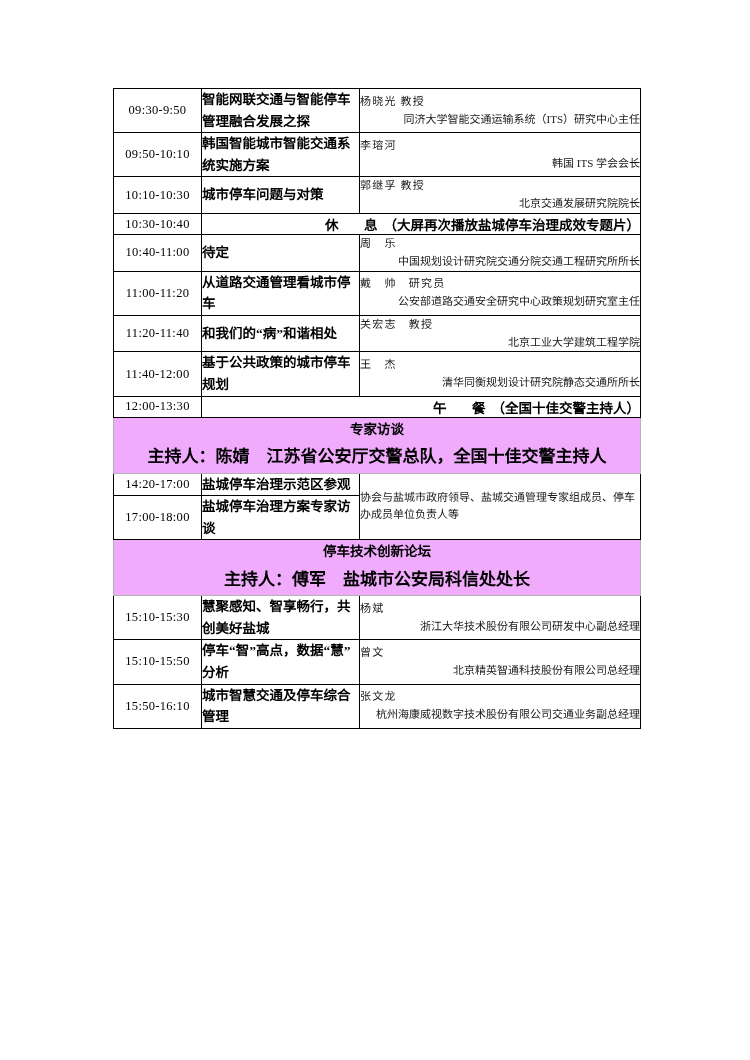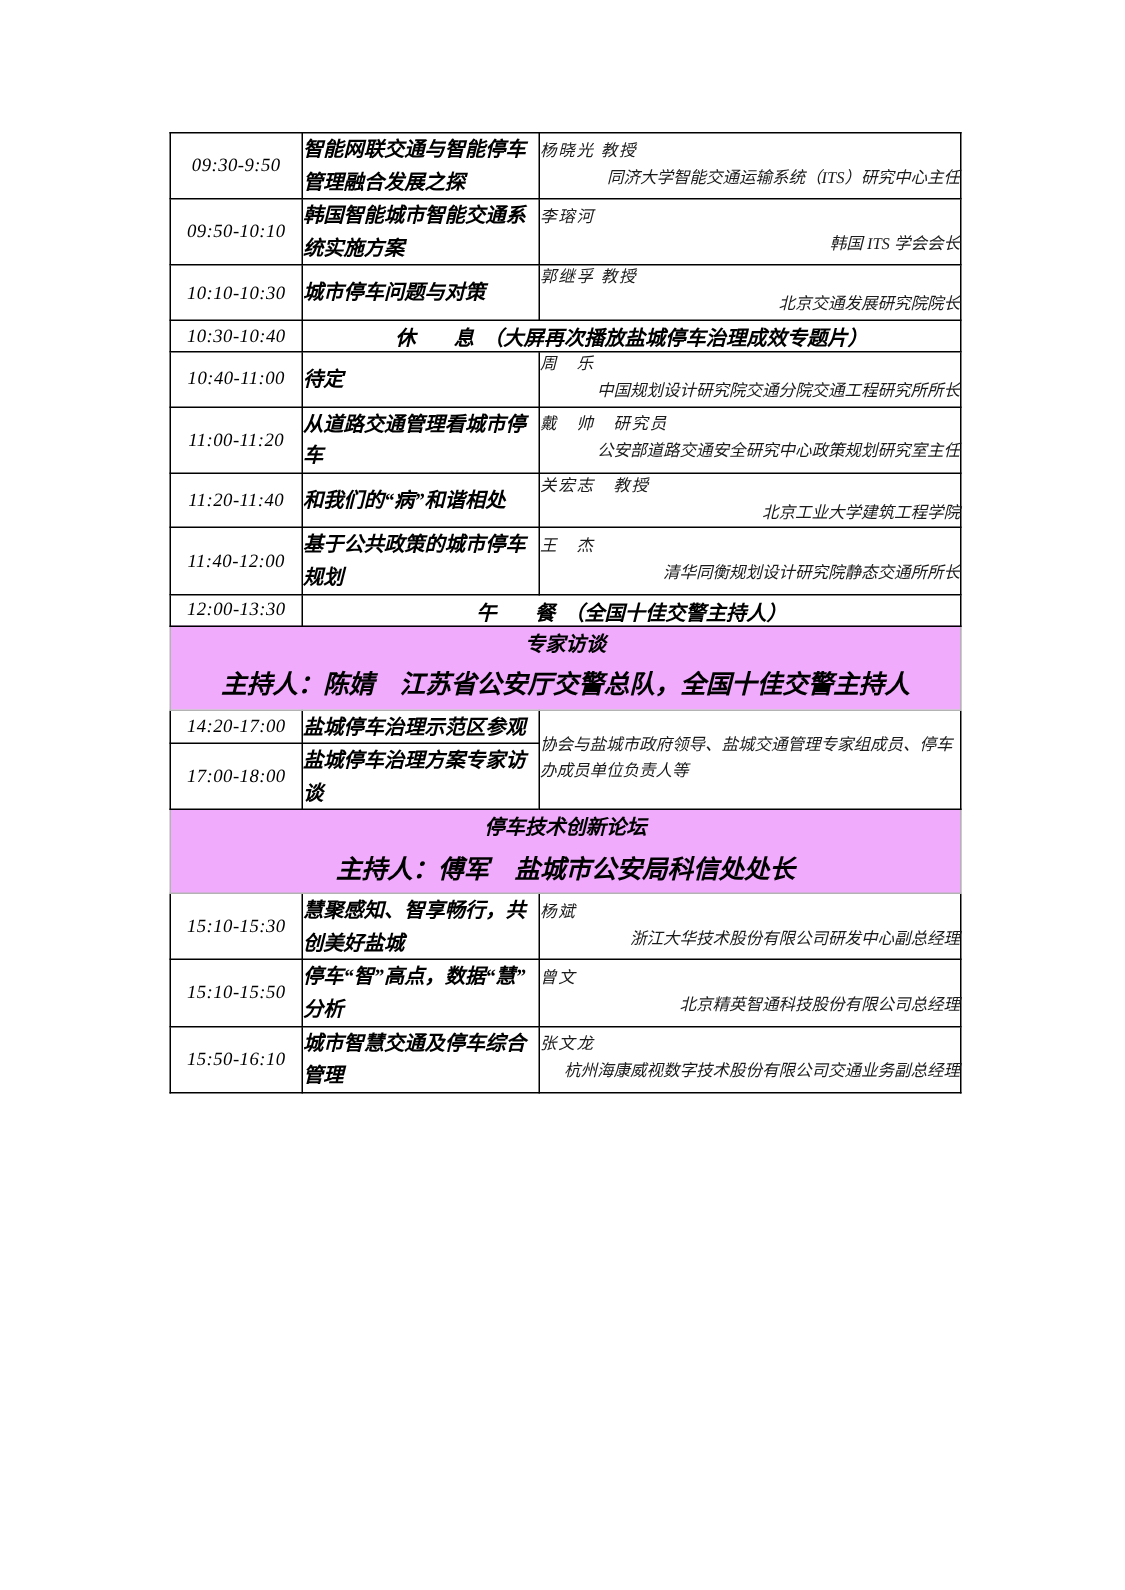--- a/index.html
+++ b/index.html
@@ -14,21 +14,20 @@
     font-family: "Liberation Serif", "DejaVu Serif", serif;
     color: #000000;
     overflow: hidden;
   }
 
   .page {
     position: relative;
     width: 750px;
     height: 1060px;
     box-sizing: border-box;
-    font-style: italic;
   }
 
   .agenda-table {
     position: absolute;
     left: 113px;
     top: 88px;
     width: 527px;
     border-collapse: collapse;
     table-layout: fixed;
   }
@@ -72,21 +71,21 @@
     display: block;
     letter-spacing: 1.2px;
   }
   .speaker .affil {
     display: block;
     text-align: right;
   }
 
   
   .merged-center {
-    text-align: center;
+    text-align: right;
     font-size: 13.5px;
     font-weight: bold;
     padding: 7px 8px;
   }
   .merged-center .spaced {
     letter-spacing: 6px;
   }
 
   
   .banner {

